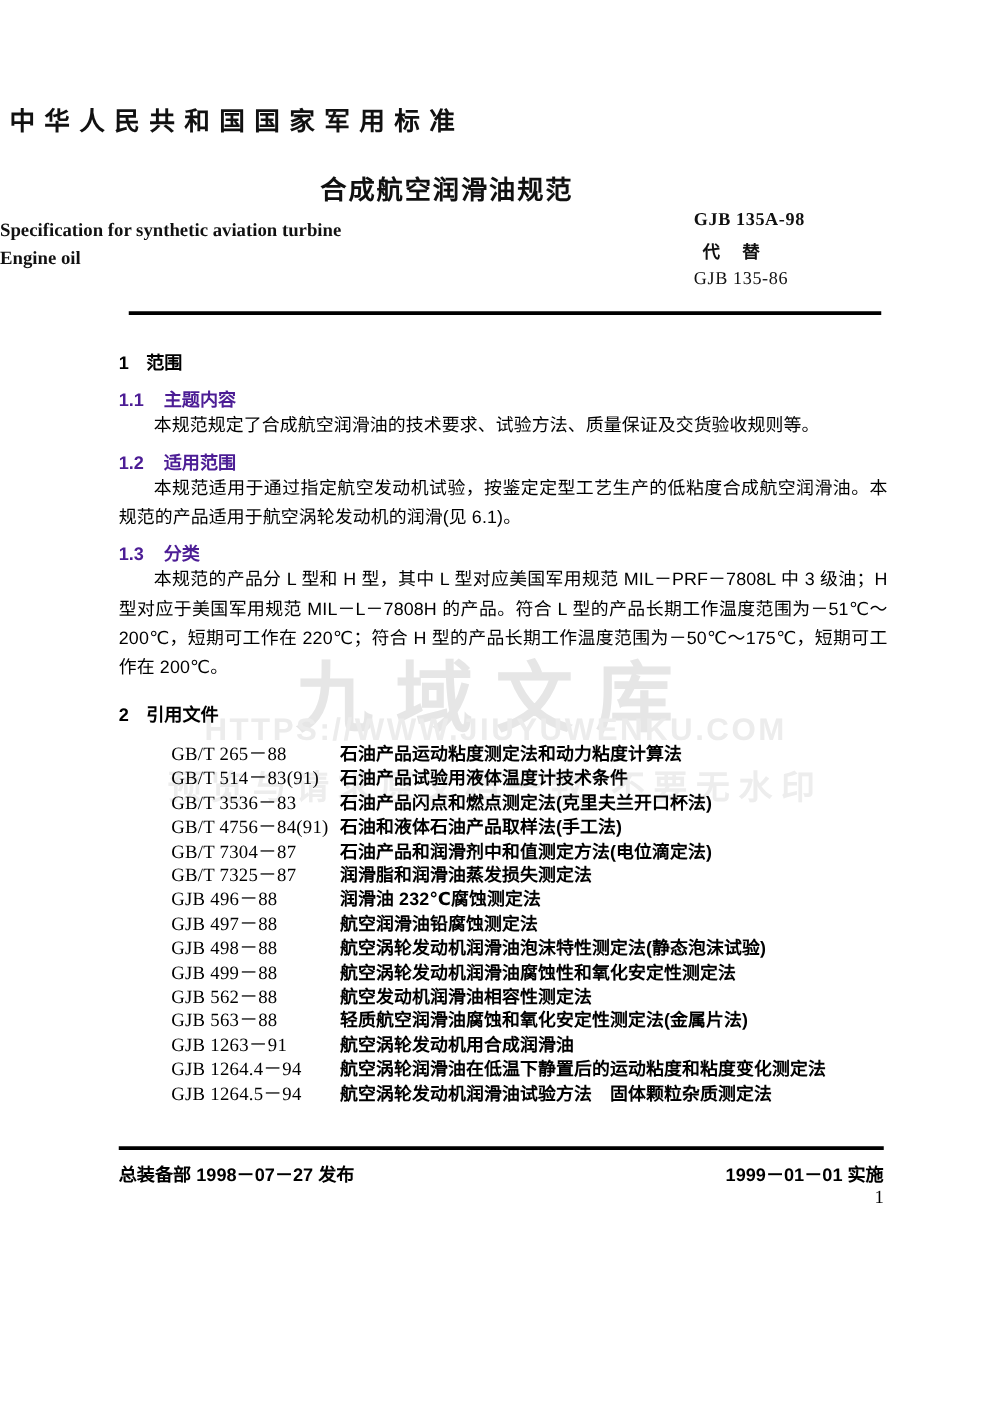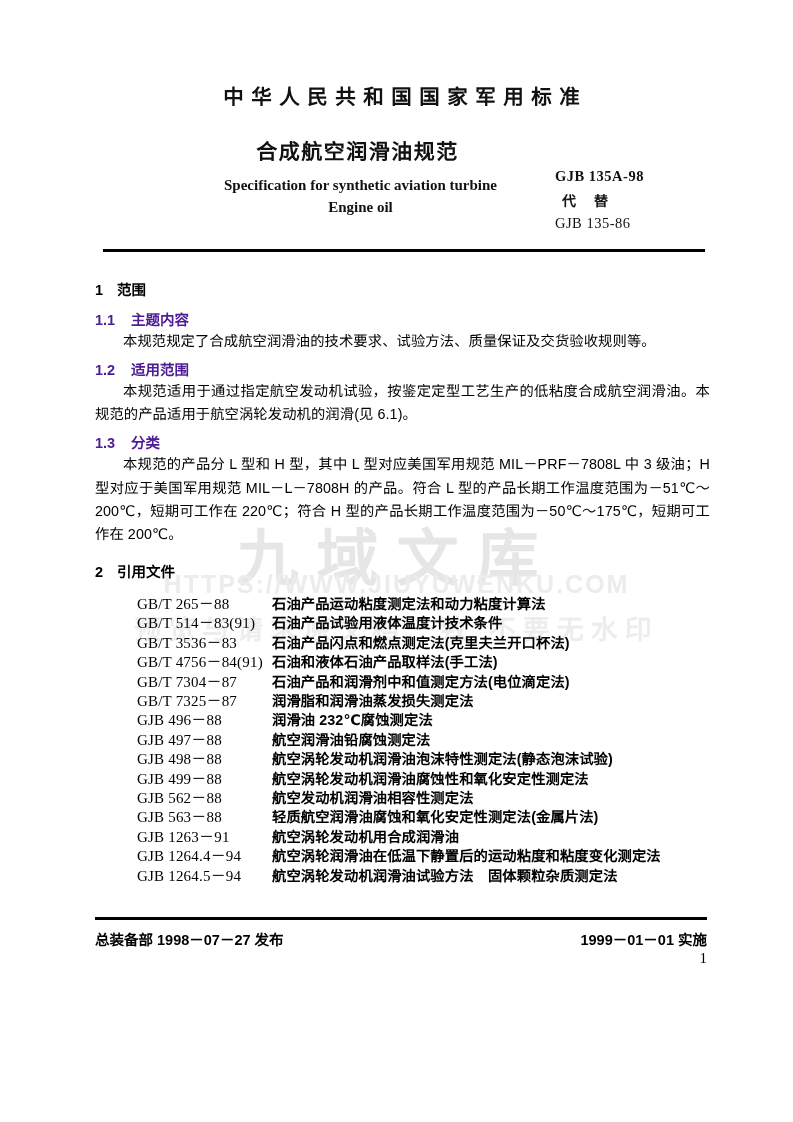--- a/index.html
+++ b/index.html
@@ -79,44 +79,42 @@
   }
 
   
   #masthead {
     position: absolute;
     left: 0;
     top: 80px;
     width: 793px;
   }
   .national-line {
-    text-align: center;
+    text-align: left;
     font-family: "Liberation Sans", "DejaVu Sans", sans-serif;
     font-weight: bold;
     font-size: 20.5px;
     letter-spacing: 7.5px;
     text-indent: 7.5px;
     color: #111;
-    padding-left: 10px;
   }
   .doc-title {
     margin-top: 25px;
     text-align: center;
     font-family: "Liberation Sans", "DejaVu Sans", sans-serif;
     font-weight: bold;
     font-size: 21px;
     letter-spacing: 1.5px;
     color: #111;
     padding-left: 8px;
     padding-right: 86px;
   }
   .doc-title-en {
     margin-top: 10px;
     padding-right: 72px;
-    text-align: center;
     font-family: "Liberation Serif", "DejaVu Serif", serif;
     font-weight: bold;
     font-size: 15px;
     line-height: 1.45;
     color: #111;
   }
 
   
   #std-ids {
     position: absolute;

